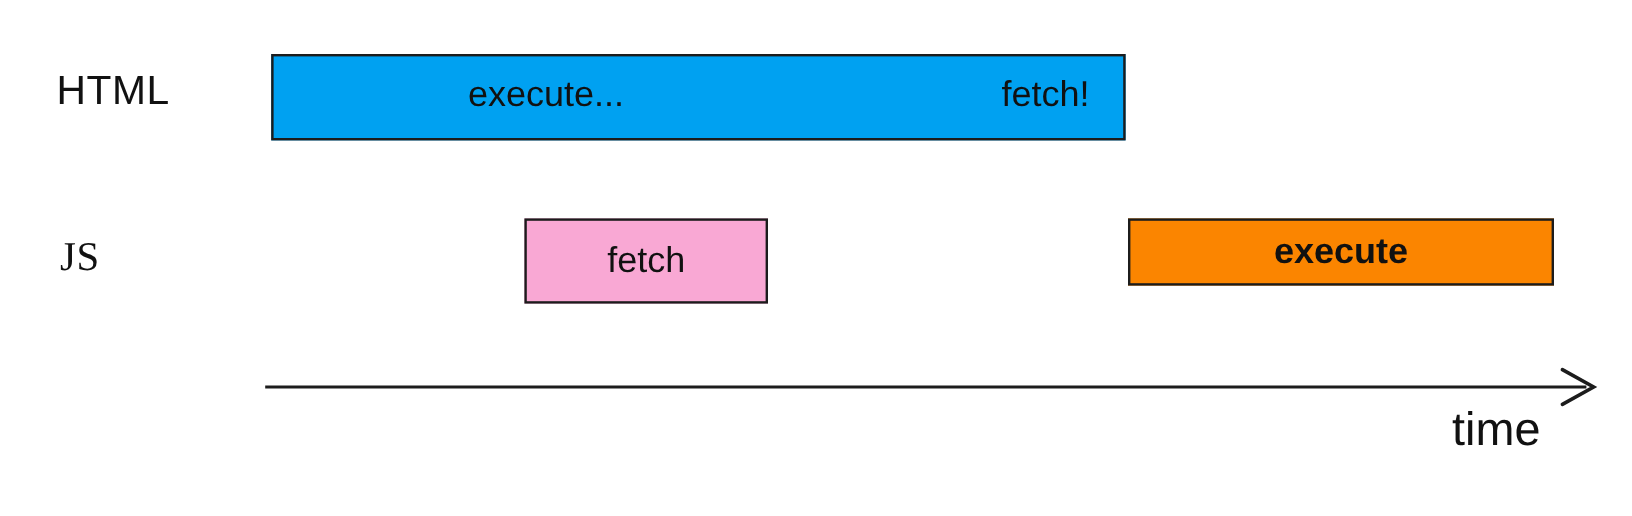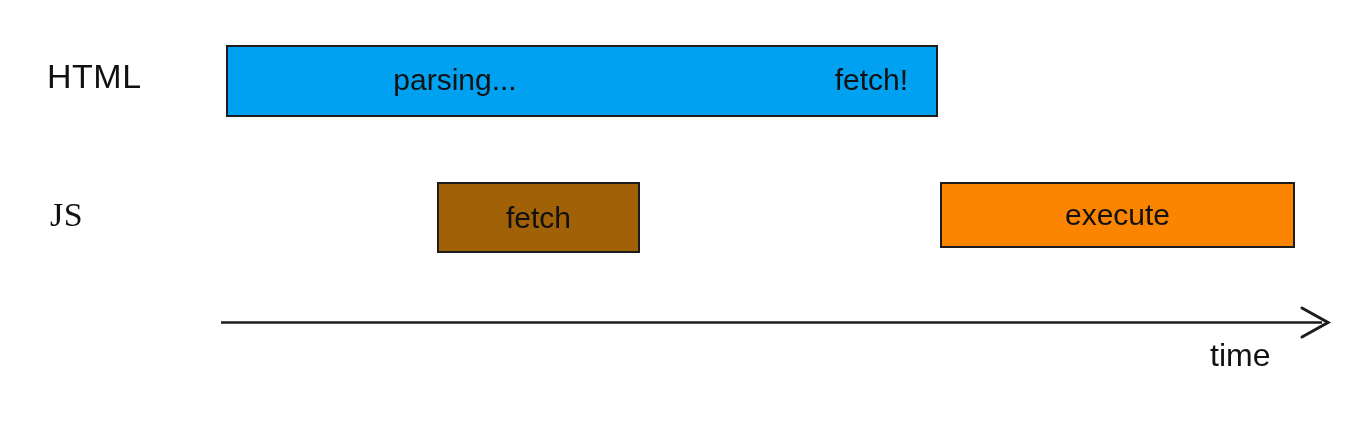--- a/index.html
+++ b/index.html
@@ -55,51 +55,52 @@
   .bar.html-parsing .end-text {
     position: absolute;
     right: 28px; top: 50%;
     transform: translateY(-54%);
     white-space: nowrap;
   }
 
   .bar.js-fetch {
     left: 437px; top: 182px;
     width: 203px; height: 71px;
-    background: #a16207;
+    background: #f9a8d4;
   }
 
   .bar.js-execute {
     left: 940px; top: 182px;
-    width: 355px; height: 66px;
+    width: 355px; height: 56px;
     background: #FB8500;
+    font-weight: bold;
   }
 
   .axis-svg {
     position: absolute;
     left: 0; top: 295px;
     width: 1360px; height: 60px;
   }
 
   .axis-label {
     position: absolute;
     left: 1210px; top: 337px;
-    font-size: 32px;
+    font-size: 39px;
     color: #111111;
   }
 </style>
 </head>
 <body>
 
 <div class="canvas">
 
   <div class="row-label html">HTML</div>
 
   <div class="bar html-parsing">
-    <span class="start-text">parsing...</span>
+    <span class="start-text">execute...</span>
     <span class="end-text">fetch!</span>
   </div>
 
   <div class="row-label js">JS</div>
 
   <div class="bar js-fetch">
     <span>fetch</span>
   </div>
 
   <div class="bar js-execute">

